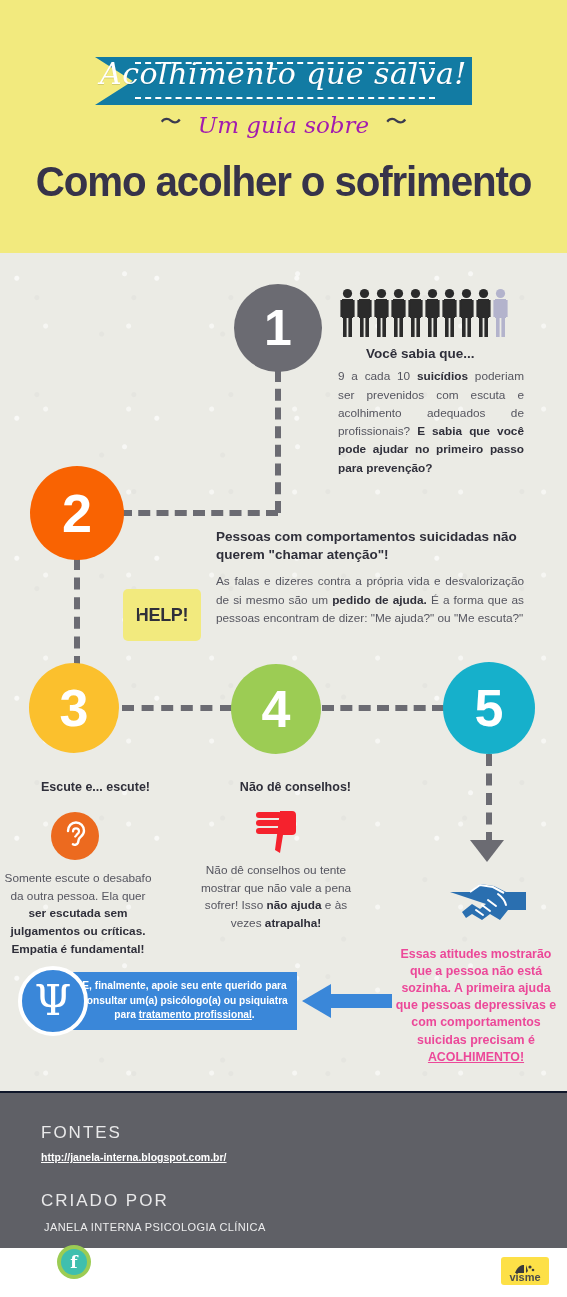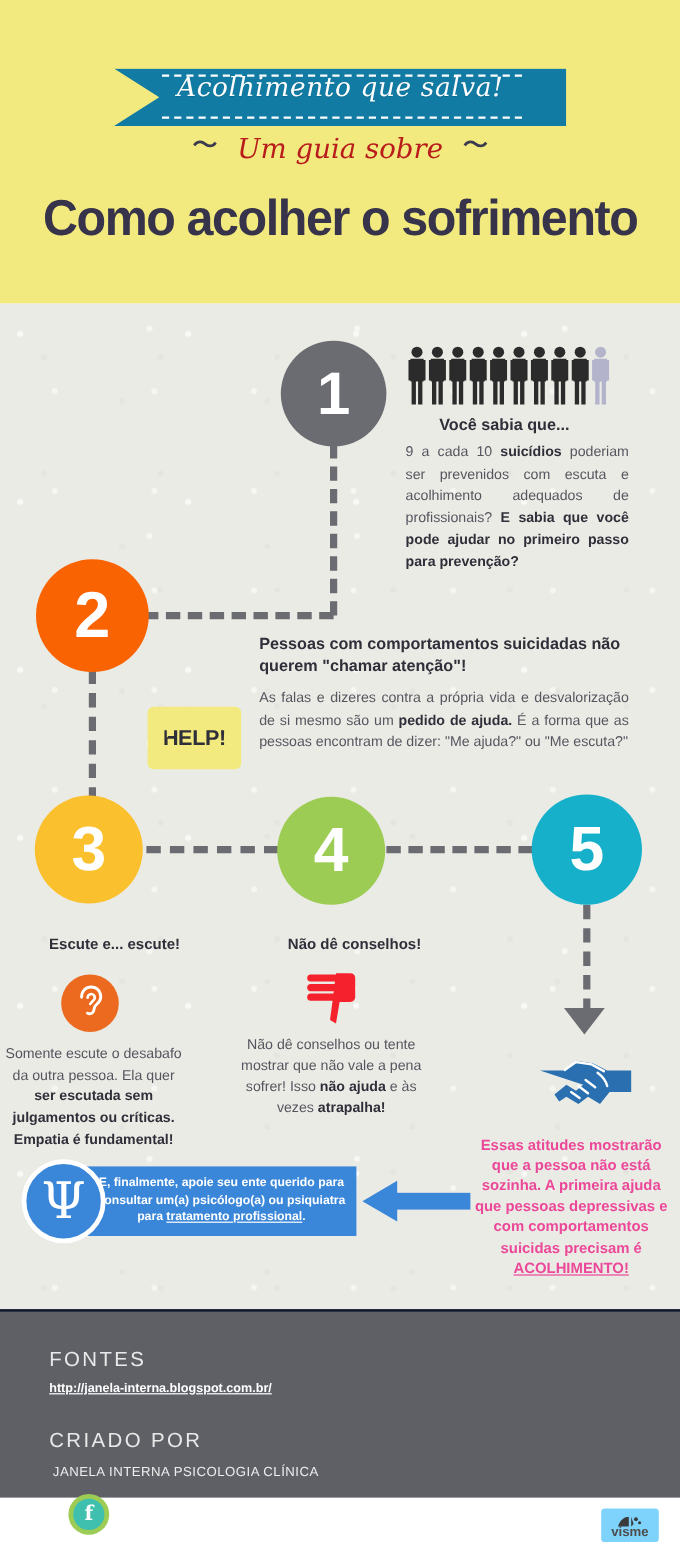--- a/index.html
+++ b/index.html
@@ -40,21 +40,21 @@
   }
   .ribbon-dash-top { top: 62px; }
   .ribbon-dash-bot { top: 97px; }
   .ribbon-text {
     position: absolute;
     left: 95px; top: 57px;
     width: 377px; height: 32px;
     display: flex; align-items: center; justify-content: center;
     font-family: "DejaVu Serif", serif;
     font-style: italic;
-    font-size: 22px;
+    font-size: 30px;
     color: #ffffff;
     letter-spacing: 0.5px;
     text-shadow: 0 1px 0 rgba(0,0,0,.12);
   }
   .subtitle-row {
     position: absolute;
     left: 0; top: 112px;
     width: 567px;
     display: flex; align-items: center; justify-content: center;
     gap: 16px;
@@ -63,21 +63,21 @@
     font-family: "DejaVu Serif", serif;
     font-size: 22px;
     color: #3b3b4f;
     line-height: 1;
     transform: translateY(-3px);
   }
   .subtitle-text {
     font-family: "DejaVu Serif", serif;
     font-style: italic;
     font-size: 23px;
-    color: #b91c1c;
+    color: #a21caf;
   }
   .main-title {
     position: absolute;
     left: 0; top: 158px;
     width: 567px;
     text-align: center;
     font-family: "Liberation Sans", sans-serif;
     font-weight: bold;
     font-size: 42px;
     letter-spacing: -1.2px;
@@ -341,21 +341,21 @@
     color: #ffffff;
     font-family: "DejaVu Serif", serif;
     font-weight: bold;
     font-size: 17px;
     line-height: 1;
   }
   .visme-badge {
     position: absolute;
     left: 501px; top: 1257px;
     width: 48px; height: 28px;
-    background: #7dd3fc;
+    background: #fde047;
     border-radius: 3px;
     display: flex; flex-direction: column;
     align-items: center; justify-content: flex-end;
     padding-bottom: 2px;
   }
   .visme-mark { width: 20px; height: 10px; position: relative; margin-bottom: 1px; }
   .visme-word {
     font-family: "Liberation Sans", sans-serif;
     font-size: 11px;
     font-weight: bold;

